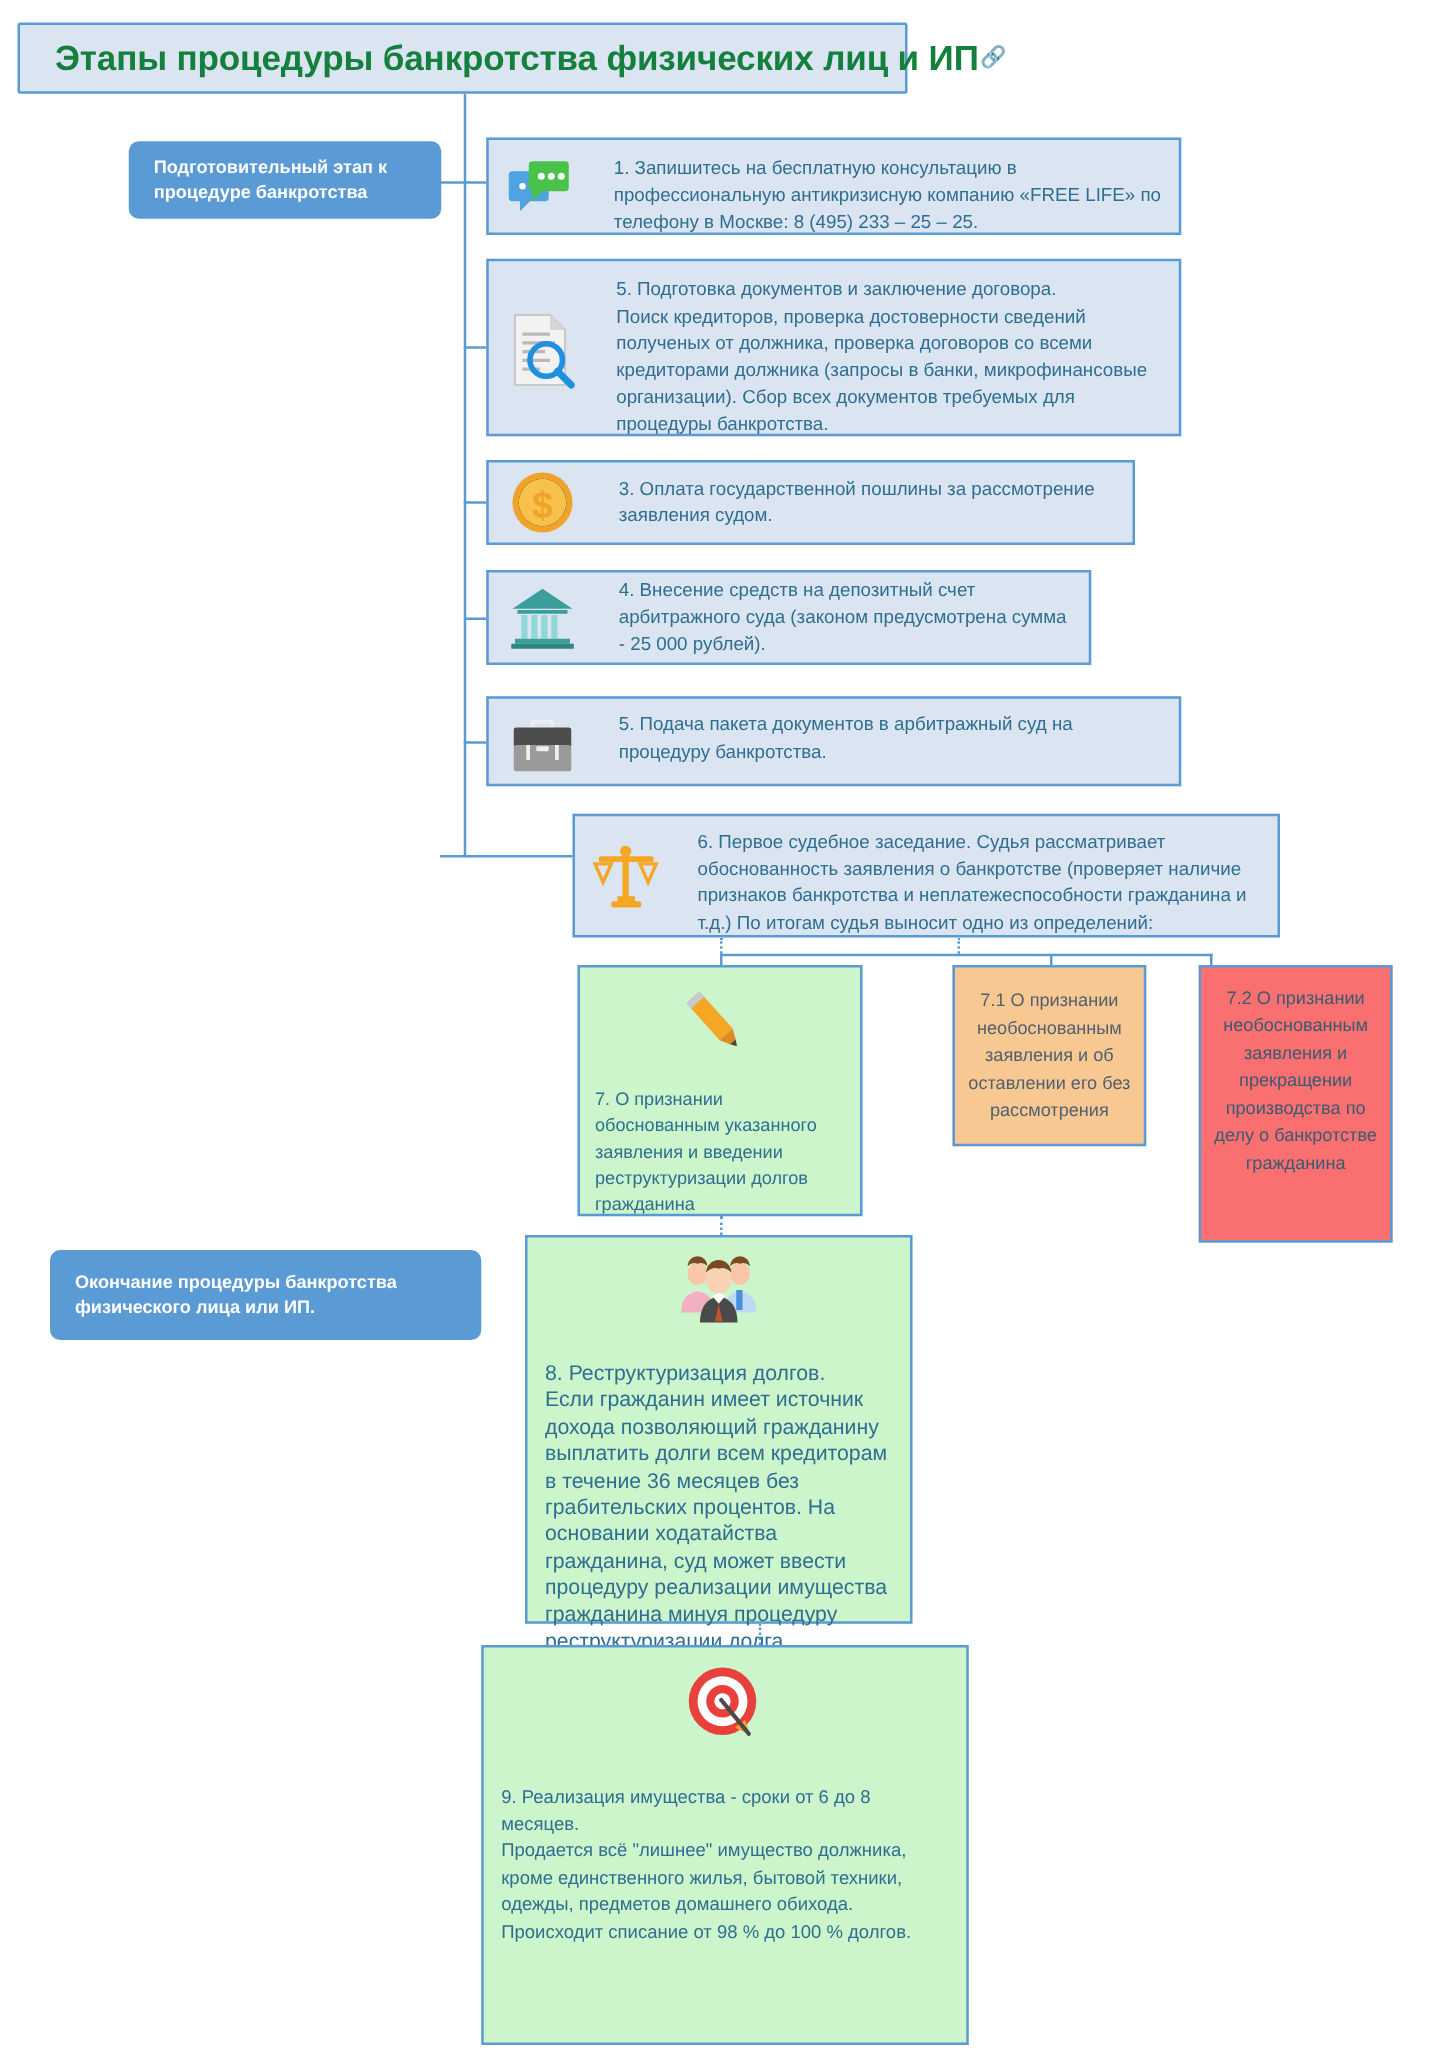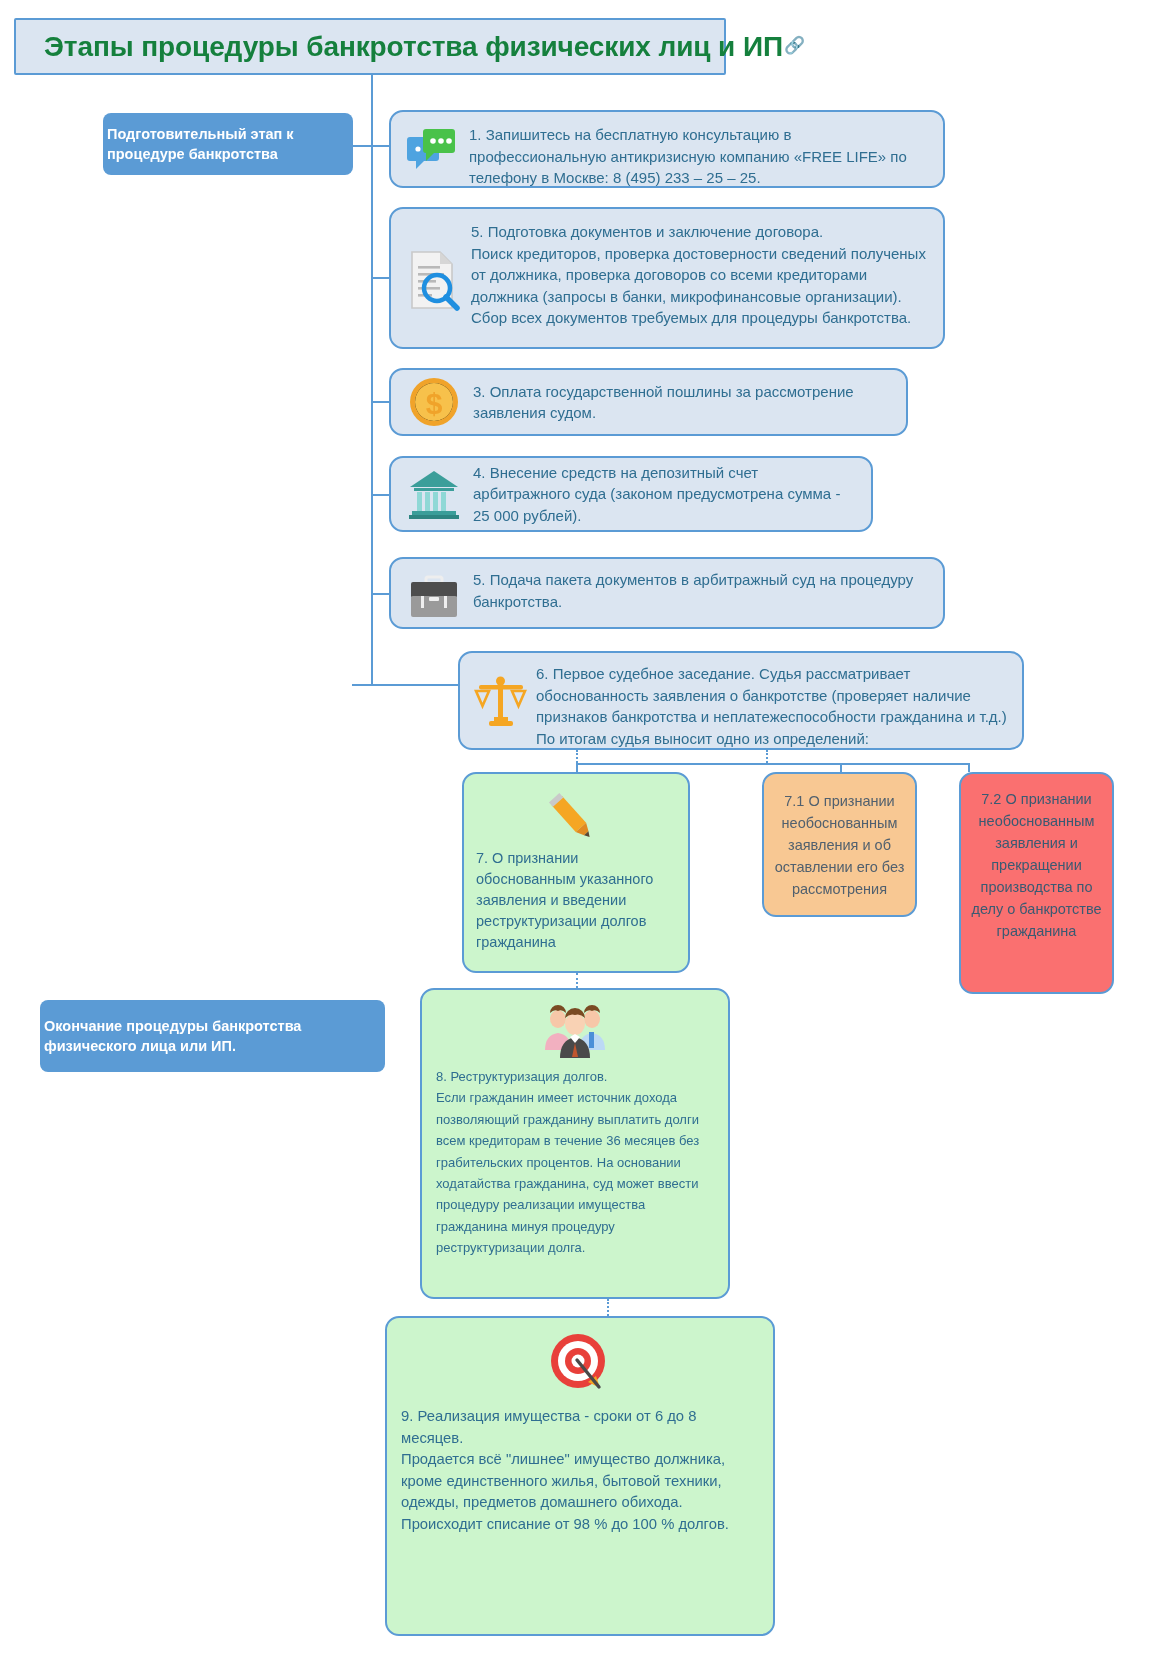--- a/index.html
+++ b/index.html
@@ -53,33 +53,34 @@
   
   .pill {
     background: #5b9bd5;
     border-radius: 8px;
     color: #ffffff;
     font-weight: bold;
     font-size: 14.5px;
     line-height: 20px;
     display: flex;
     align-items: center;
-    padding: 6px 4px;
+    padding: 6px 20px;
     box-sizing: border-box;
   }
   .pill.center { justify-content: center; text-align: center; }
 
   
   .card {
     border: 2px solid #5b9bd5;
-    border-radius: 14px;
+    border-radius: 0;
     box-sizing: border-box;
     background: #dbe5f1;
     display: flex;
     align-items: flex-start;
+    gap: 22px;
   }
   .card .txt {
     font-size: 15px;
     line-height: 21.5px;
     color: #31708f;
     color: #2e6b8a;
     white-space: pre-line;
   }
   .card.blue .txt { color: #2f6e91; }
   .card .icon-wrap {
@@ -280,21 +281,21 @@
         <path d="M40 48 q0 -15 13 -17 q13 2 13 17 z" fill="#bcd9f5"></path>
         <rect x="50" y="30" width="5" height="16" fill="#4b8fd8"></rect>
 
         <ellipse cx="36" cy="22" rx="10" ry="11" fill="#f9d2b4"></ellipse>
         <path d="M26 16 a10 10 0 0 1 20 0 q-5 -5 -10 -3 q-5 -2 -10 3 z" fill="#7a4a22"></path>
         <path d="M21 56 q0 -18 15 -21 q15 3 15 21 z" fill="#4a4a4a"></path>
         <path d="M31 35 l5 6 l5 -6 l-5 -3 z" fill="#ffffff"></path>
         <path d="M36 41 l-3 14 h6 z" fill="#c0562e"></path>
       </svg>
     </div>
-    <div class="txt" style="font-size:13px; line-height:21.4px;">8. Реструктуризация долгов.
+    <div class="txt" style="font-size:17px; line-height:21.4px;">8. Реструктуризация долгов.
 Если гражданин имеет источник дохода позволяющий гражданину выплатить долги всем кредиторам в течение 36 месяцев без грабительских процентов. На основании ходатайства гражданина, суд может ввести процедуру реализации имущества гражданина минуя процедуру реструктуризации долга.</div>
   </div>
 
   <div class="abs dash-v" style="left:607px; top:1299px; height:17px;"></div>
 
   <div class="abs card green vcard" style="left:385px; top:1316px; width:390px; height:320px; padding:10px 14px;">
     <div class="icon-wrap" style="width:80px; height:70px; margin-bottom:8px;">
       <svg width="72" height="66" viewBox="0 0 72 66">
         <circle cx="34" cy="31" r="27" fill="#e8403a"></circle>
         <circle cx="34" cy="31" r="20" fill="#ffffff"></circle>

